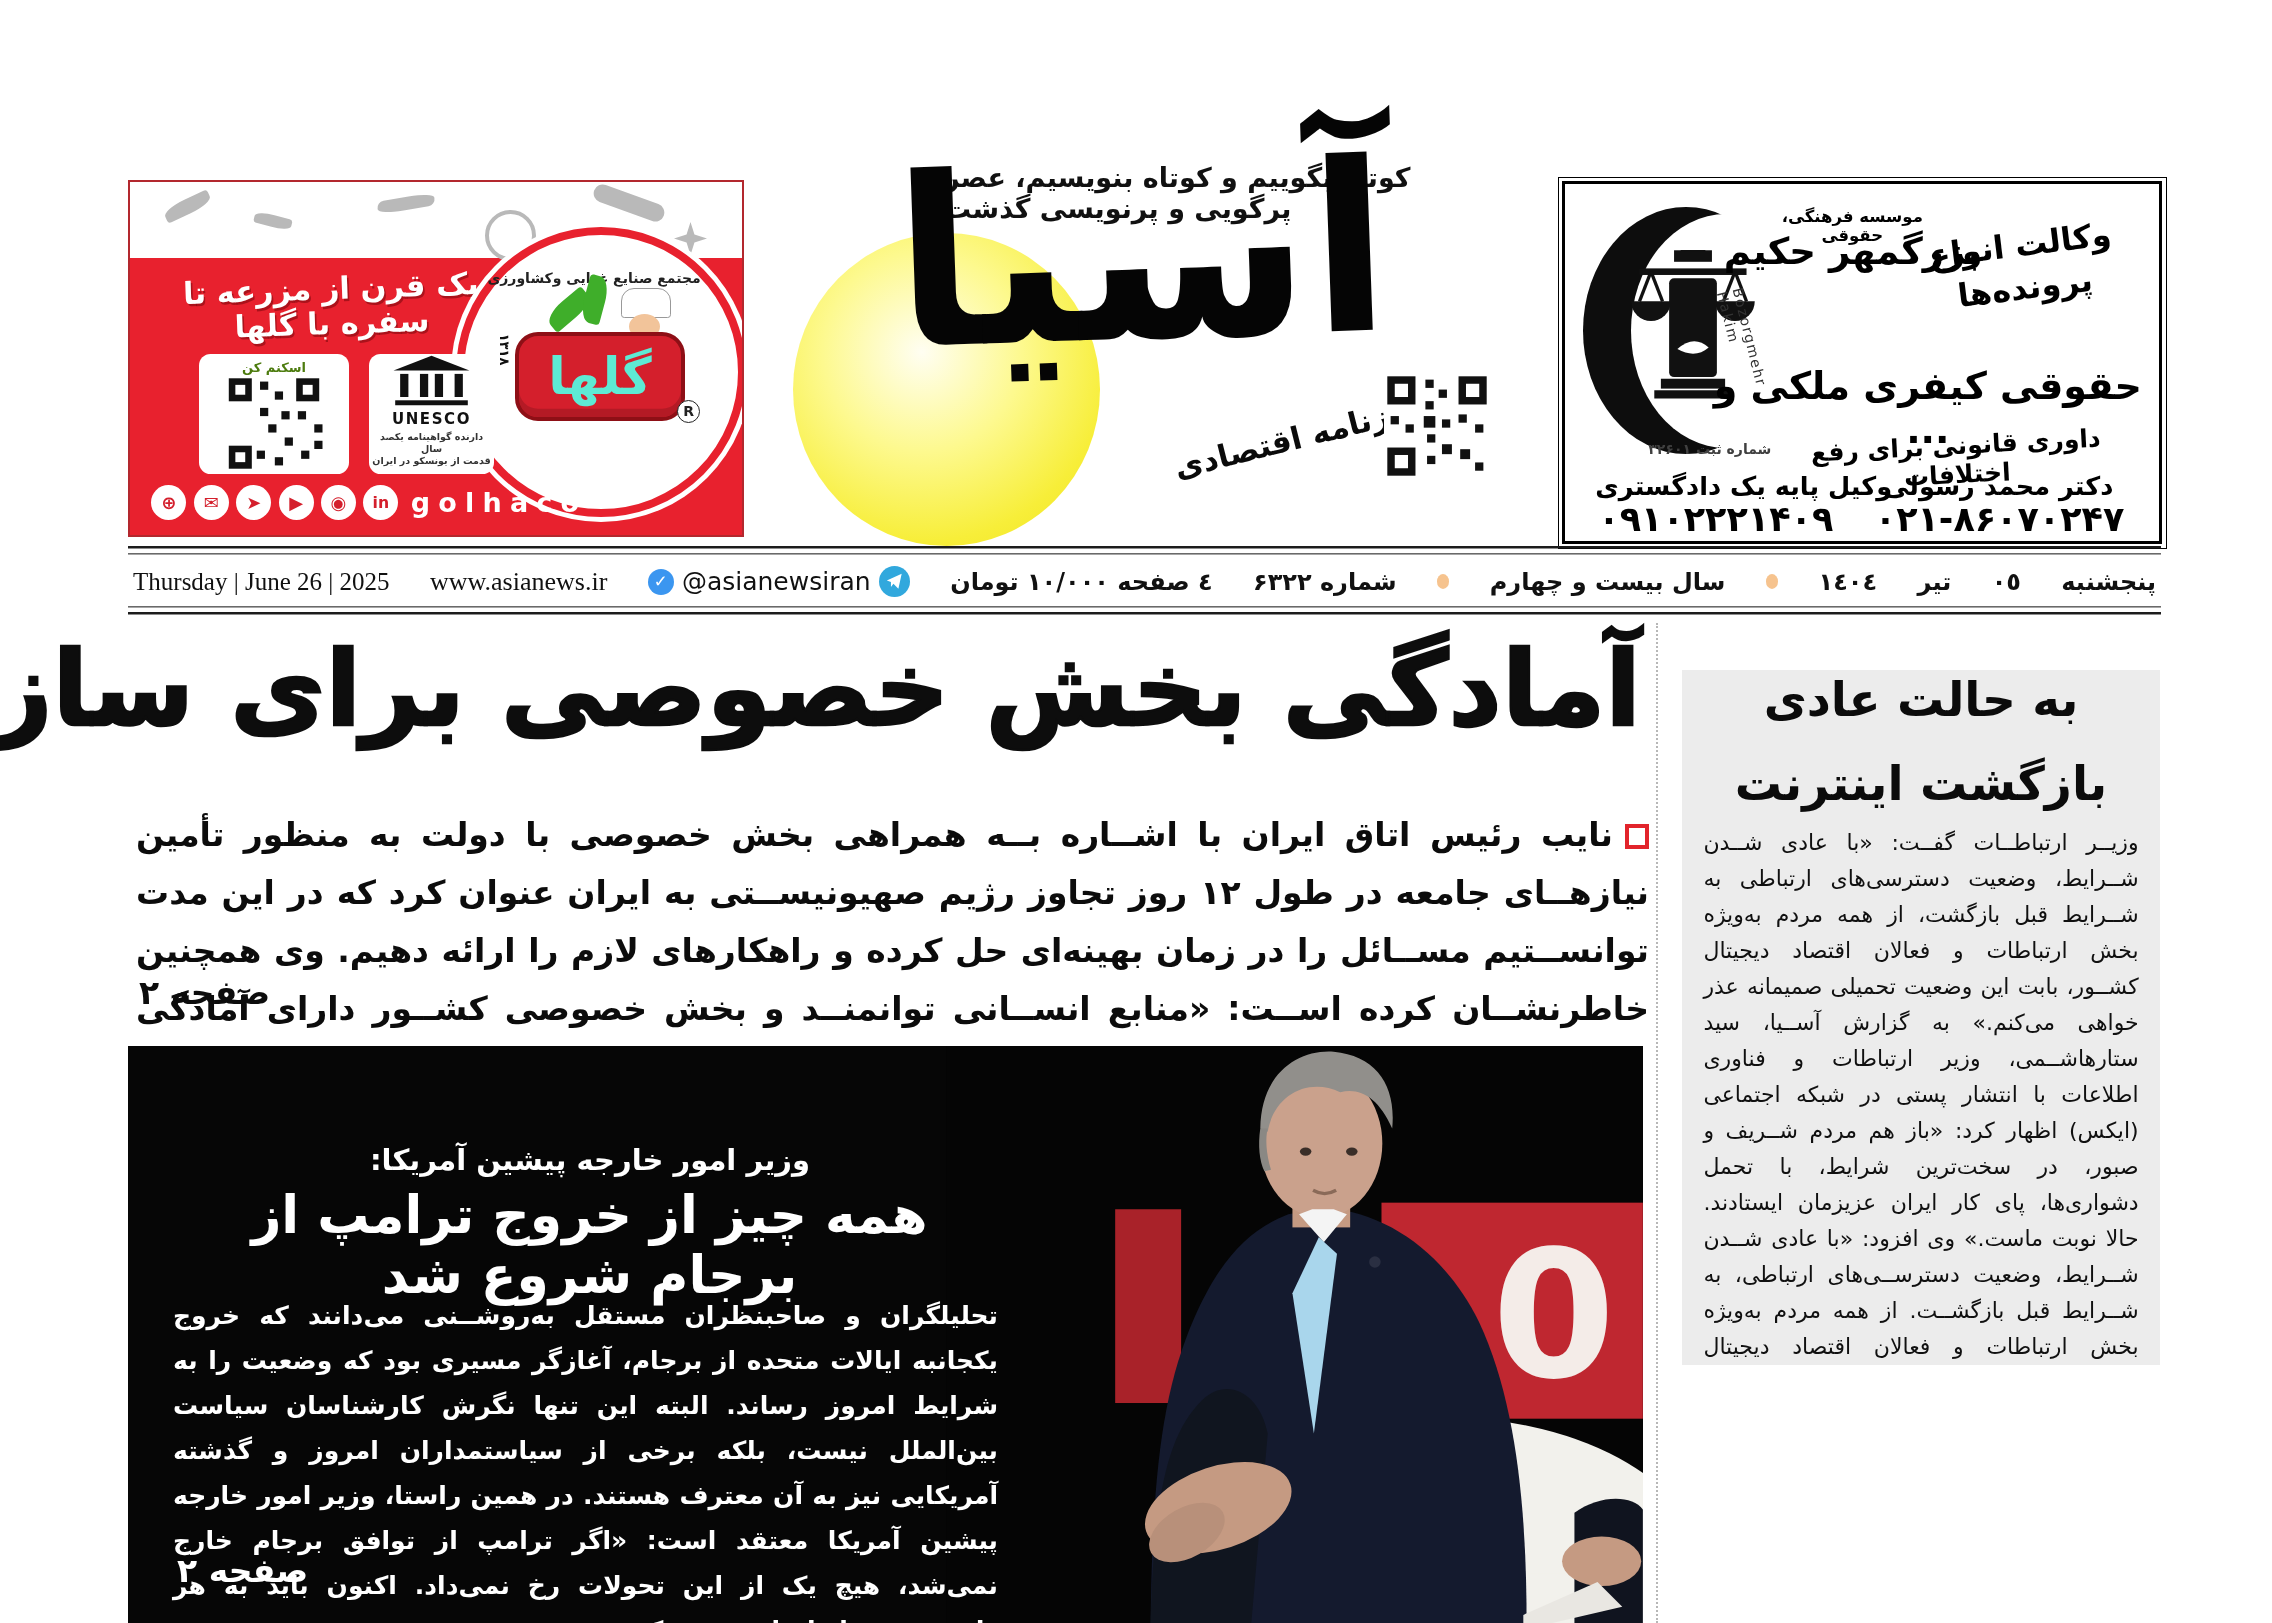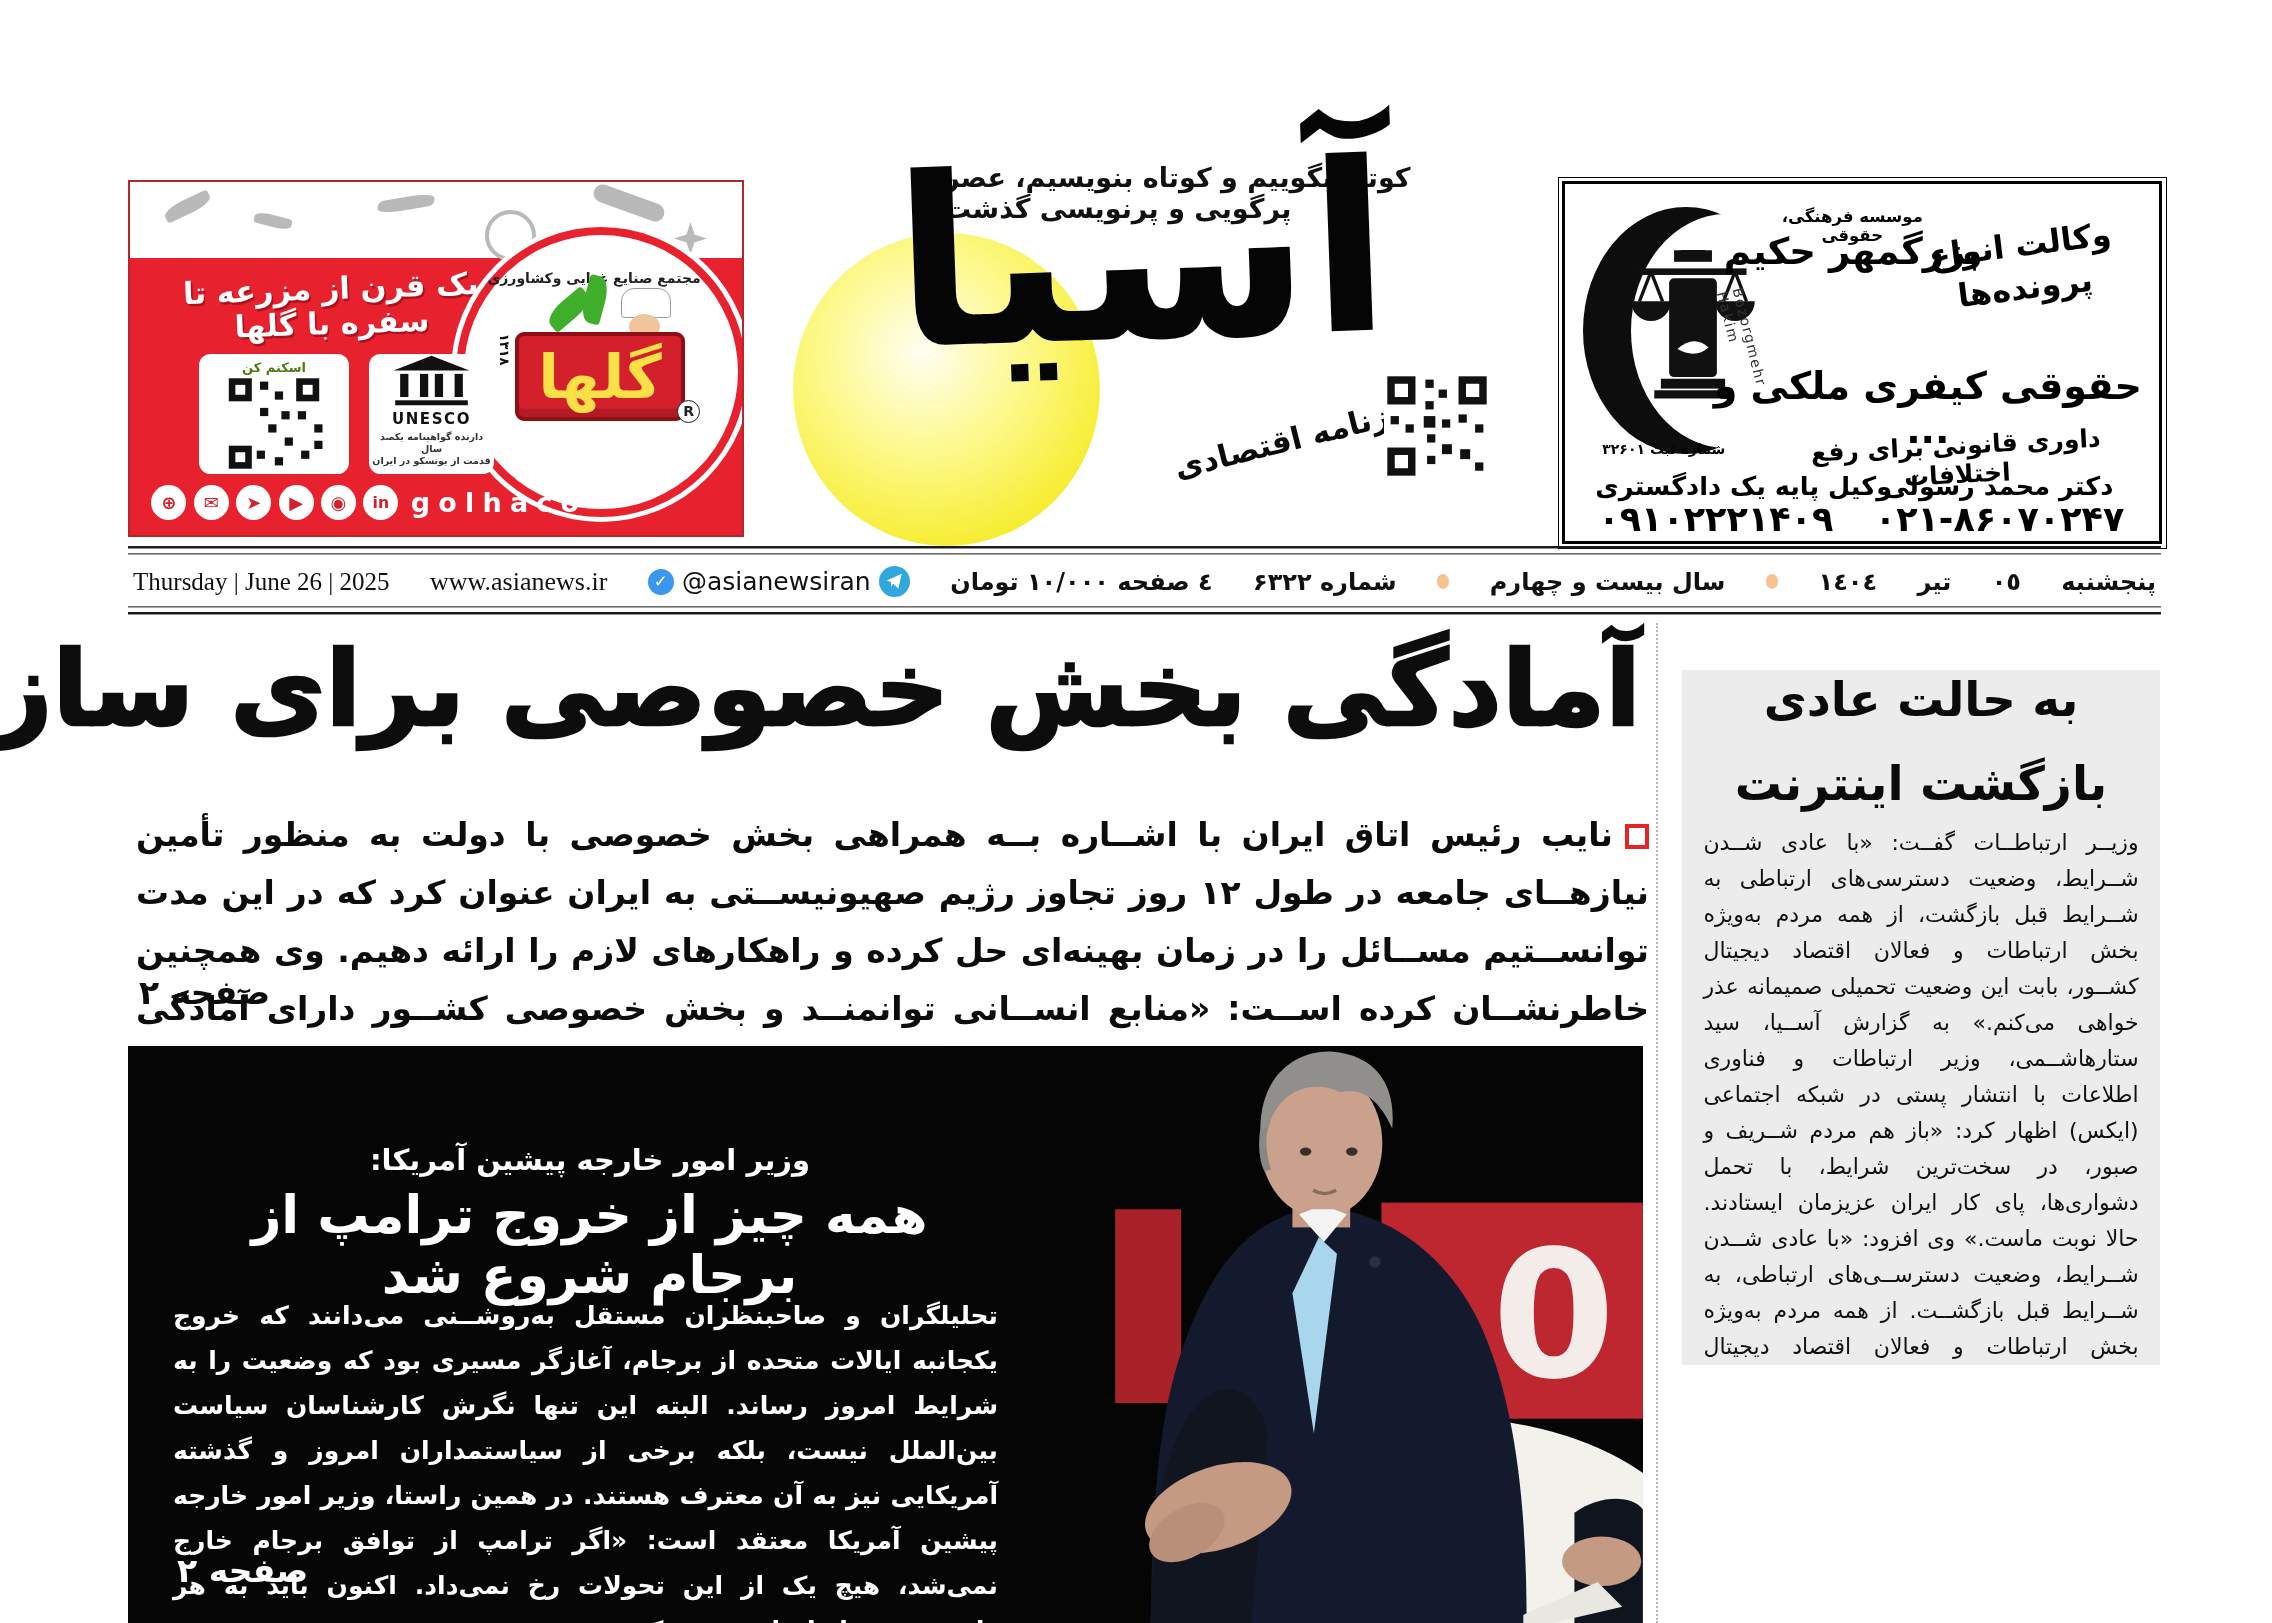--- a/index.html
+++ b/index.html
@@ -6,21 +6,21 @@
   body{width:2273px;height:1624px;background:#fff;font-family:"DejaVu Sans",sans-serif;}
   .page{position:relative;width:2273px;height:1624px;overflow:hidden;background:#fff;}
   .abs{position:absolute;}
 
   
   .golha{left:128px;top:180px;width:612px;height:353px;border:2.5px solid #b3282e;background:#e8212e;overflow:hidden;}
   .golha-top{position:absolute;left:0;top:0;width:100%;height:76px;background:#fff;}
   .golha-slogan{position:absolute;left:15px;top:89px;width:373px;color:#fff;font-weight:bold;font-size:30.5px;text-align:center;direction:rtl;transform:rotate(-2deg);text-shadow:1.6px 2.5px 0 rgba(120,8,12,.55);}
   .golha-circle{position:absolute;left:326px;top:45px;width:274px;height:274px;border-radius:50%;background:#fff;border:8.2px solid #e8212e;box-shadow:0 0 0 5px #fff;}
   .golha-org{position:absolute;left:6.6px;top:35px;width:247px;text-align:center;font-size:14px;font-weight:bold;color:#222;direction:rtl;}
-  .golha-brand{position:absolute;left:51px;top:97px;width:162px;height:81px;background:#d41f2c;border:4.1px solid #8e0f16;border-radius:9px;display:flex;align-items:center;justify-content:center;color:#fde047;font-size:61px;font-weight:bold;box-shadow:inset 0 -8.2px 0 rgba(0,0,0,.15);}
+  .golha-brand{position:absolute;left:51px;top:97px;width:162px;height:81px;background:#d41f2c;border:4.1px solid #8e0f16;border-radius:23px;display:flex;align-items:center;justify-content:center;color:#5eead4;font-size:51px;font-weight:bold;box-shadow:inset 0 -8.2px 0 rgba(0,0,0,.15);}
   .golha-reg{position:absolute;left:213px;top:165px;width:21.4px;height:21.4px;border:1.6px solid #222;border-radius:50%;background:#fff;color:#222;font-size:14px;line-height:20px;text-align:center;font-weight:bold;}
   .golha-year{position:absolute;left:25px;top:107px;color:#111;font-size:13px;font-weight:bold;transform:rotate(90deg);}
   .leaf{position:absolute;width:48px;height:21.4px;background:#3fae2a;border-radius:50% 3.3px 50% 3.3px;}
   .chefhat{position:absolute;left:157px;top:53px;width:48px;height:28px;background:#fff;border:1.6px solid #999;border-radius:13px 13px 3.3px 3.3px;}
   .chefface{position:absolute;left:165px;top:79px;width:31px;height:25px;background:#f2c49a;border-radius:50%;}
   .chefscarf{position:absolute;left:163px;top:101px;width:36px;height:10px;background:#c41420;border-radius:3.3px;}
   .golha-qr,.golha-unesco{position:absolute;background:#fff;border-radius:11.5px;}
   .golha-qr{left:69px;top:172px;width:150px;height:120px;}
   .golha-qr .lbl{font-size:13px;font-weight:bold;text-align:center;color:#4d7c0f;margin-top:6px;direction:rtl;letter-spacing:3.3px;}
   .golha-unesco{left:239px;top:172px;width:125px;height:120px;text-align:center;}
@@ -37,21 +37,21 @@
   .logosub{left:1171px;top:419px;font-size:31px;font-weight:bold;color:#0a0a0a;direction:rtl;transform:rotate(-14deg);}
   .mast-qr{left:1384px;top:373px;width:106px;height:106px;}
 
   
   .legal{left:1558px;top:177px;width:600px;height:363px;border:1.6px solid #000;padding:3.3px;background:#fff;}
   .legal-in{position:relative;width:100%;height:100%;border:3.3px solid #000;box-sizing:border-box;}
   .crescent{position:absolute;left:18px;top:23px;width:206px;height:256px;}
   .cres-dark{position:absolute;left:0;top:0;width:206px;height:247px;border-radius:50%;background:#0d0d0d;}
   .cres-light{position:absolute;left:48px;top:6.6px;width:190px;height:234px;border-radius:50%;background:#fff;}
   .legal-en{position:absolute;left:162px;top:79px;font-size:14px;color:#333;transform:rotate(76deg);transform-origin:left top;letter-spacing:1.6px;}
-  .legal-reg{position:absolute;left:8px;top:257px;width:181px;text-align:center;font-size:14px;font-weight:bold;direction:rtl;color:#000000;}
+  .legal-reg{position:absolute;left:25px;top:257px;width:181px;font-size:14px;font-weight:bold;direction:rtl;color:#404040;}
   .inst-small{position:absolute;left:188px;top:23px;width:198px;text-align:center;font-size:16.5px;font-weight:bold;direction:rtl;}
   .inst-name{position:absolute;left:147px;top:46px;width:280px;text-align:center;font-size:37px;font-weight:bold;direction:rtl;}
   .legal-callig{position:absolute;right:13px;top:40px;width:247px;text-align:center;font-size:32px;font-weight:bold;direction:rtl;transform:rotate(-7deg);line-height:1.35;}
   .legal-bold{position:absolute;left:140px;top:180px;width:445px;text-align:center;font-size:38px;font-weight:bold;direction:rtl;letter-spacing:0.8px;}
   .legal-arb{position:absolute;left:206px;top:247px;width:371px;text-align:center;font-size:25px;font-weight:bold;direction:rtl;transform:rotate(-3deg);}
   .lawyer-name{position:absolute;right:46px;top:287px;font-size:25.6px;font-weight:bold;direction:rtl;}
   .lawyer-title{position:absolute;left:30px;top:287px;font-size:25.6px;font-weight:bold;direction:rtl;}
   .phone-r{position:absolute;right:35px;top:315px;font-size:35px;font-weight:bold;direction:ltr;}
   .phone-l{position:absolute;left:33px;top:315px;font-size:35px;font-weight:bold;direction:ltr;}
 

